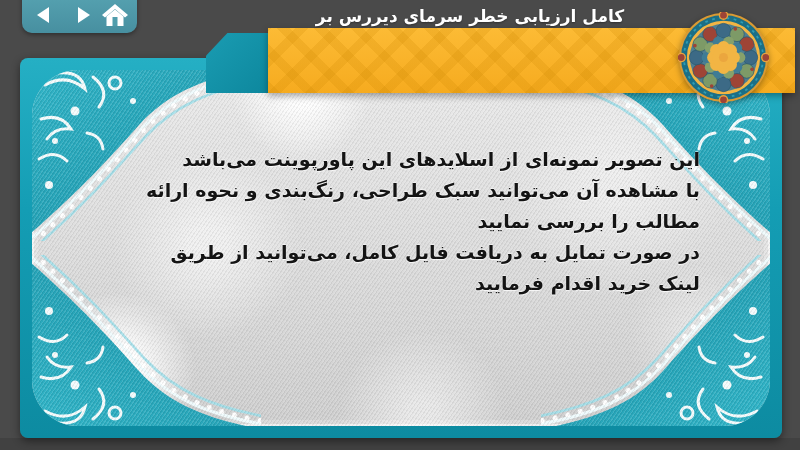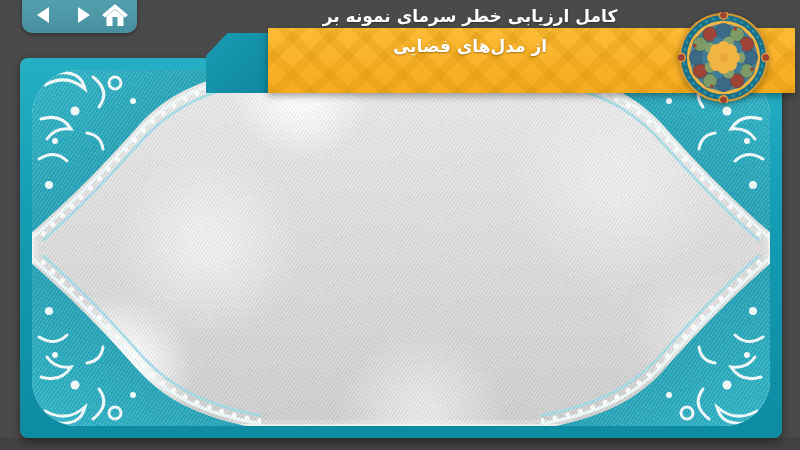--- a/index.html
+++ b/index.html
@@ -195,22 +195,21 @@
         </g>
       </svg>
 
     </div>
   </div>
 
   <div class="banner-tab"></div>
   <div class="banner"></div>
 
   <div class="slide-title" dir="rtl">
-    <div>کامل ارزیابی خطر سرمای نمونه بر</div>
-    <div>از مدل‌های فضایی</div>
+    <div>کامل ارزیابی خطر سرمای دیررس بر</div>
   </div>
 
   <svg class="mandala" viewBox="0 0 100 100">
     <circle cx="50" cy="50" r="49" fill="#d99a33"></circle>
     <circle cx="50" cy="50" r="46.5" fill="#f2b544"></circle>
     <circle cx="50" cy="50" r="43.5" fill="none" stroke="#1b6f86" stroke-width="6.5"></circle>
     <circle cx="50" cy="50" r="43.5" fill="none" stroke="#2f9cb3" stroke-width="2" stroke-dasharray="3 5"></circle>
     <circle cx="50" cy="50" r="39.5" fill="#f2b544"></circle>
     <circle cx="50" cy="50" r="37" fill="#4f7e91"></circle>
     <g stroke="#2a5a70" stroke-width="0.8">
@@ -288,14 +287,19 @@
       <span>
         <svg width="28" height="22" viewBox="0 0 28 22">
           <polygon points="14,0 27,11 24,13.5 14,5 4,13.5 1,11" fill="#ffffff"></polygon>
           <path d="M5.5,12.5 L14,5.5 L22.5,12.5 L22.5,22 L5.5,22 Z" fill="#ffffff"></path>
           <rect x="11.5" y="13" width="5" height="9" fill="#4f9dac"></rect>
         </svg>
       </span>
     </button>
   </div>
 
+  <div class="body-text" dir="rtl">
+    <div>این تصویر نمونه‌ای از اسلایدهای این پاورپوینت می‌باشد</div>
+    <div>با مشاهده آن می‌توانید سبک طراحی، رنگ‌بندی و نحوه ارائه مطالب را بررسی نمایید</div>
+    <div>در صورت تمایل به دریافت فایل کامل، می‌توانید از طریق لینک خرید اقدام فرمایید</div>
+  </div>
 
 </div>
 
 </body></html>

